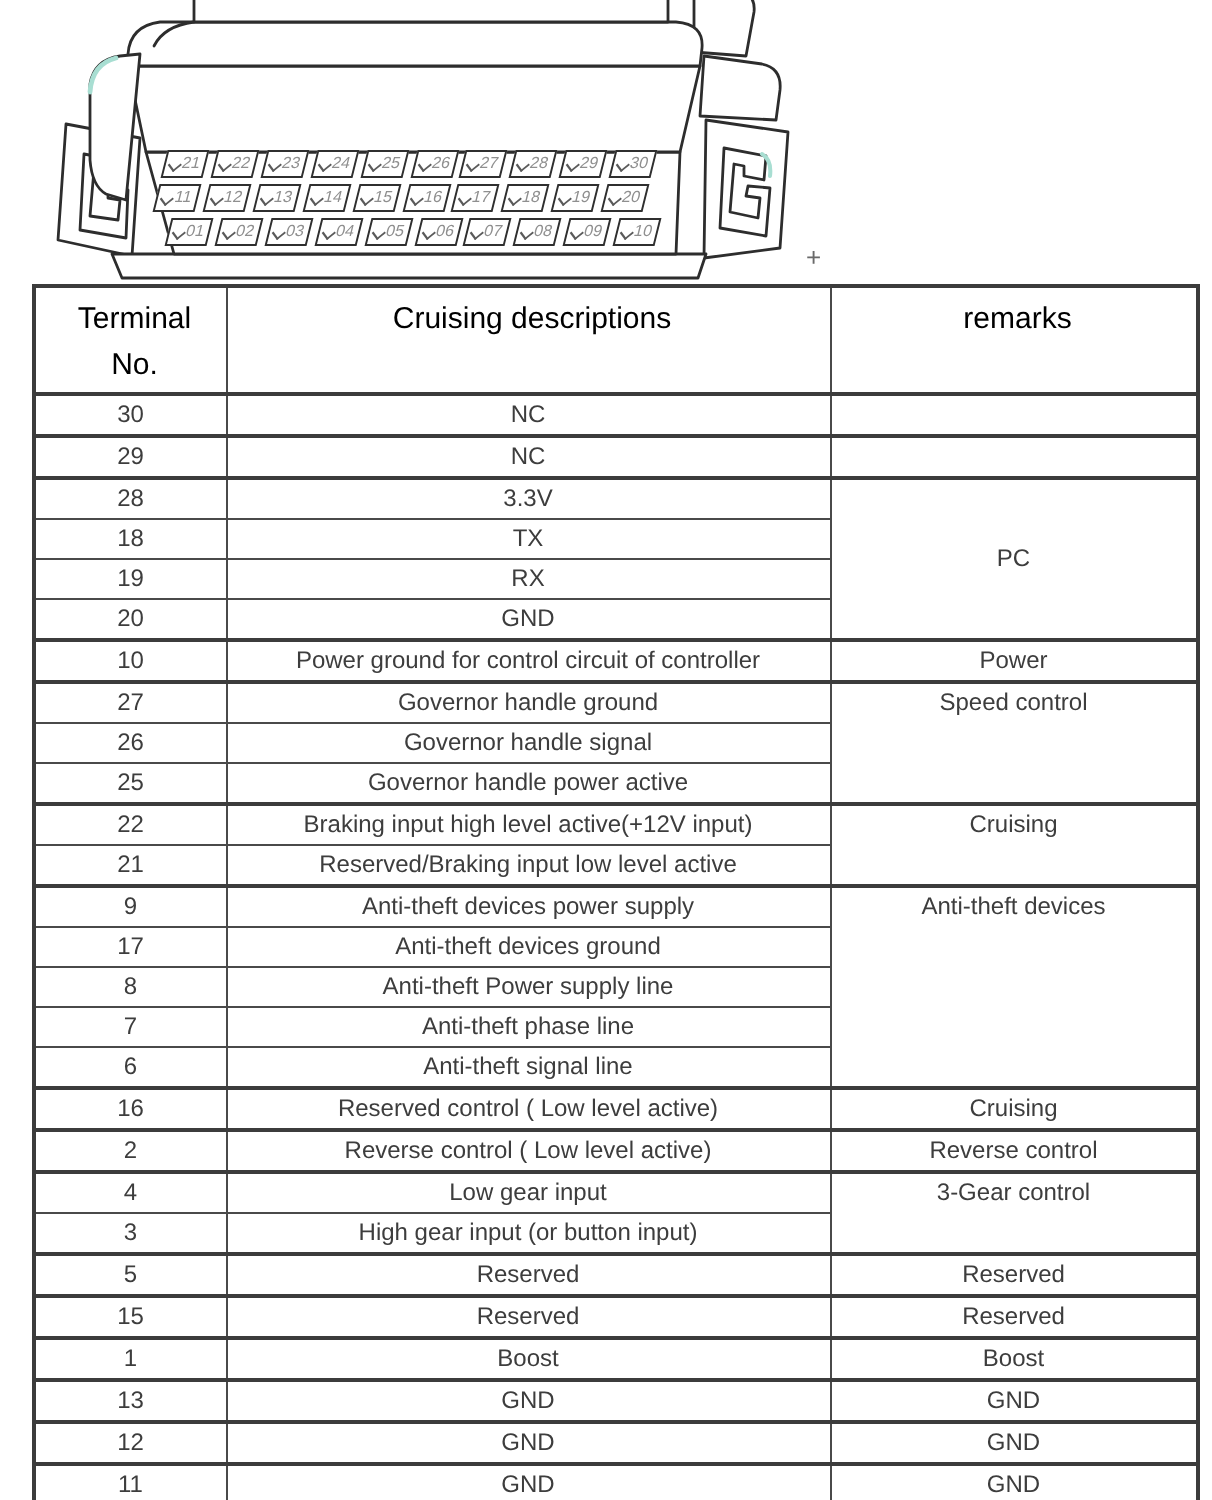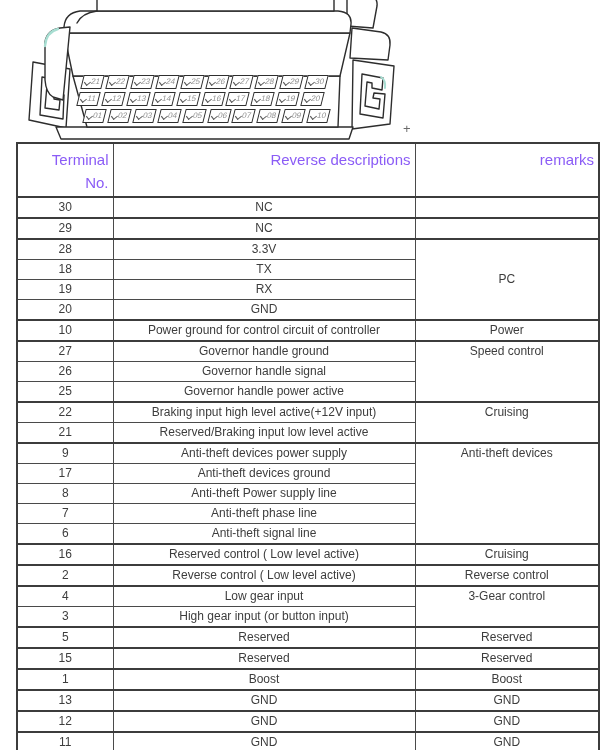--- a/index.html
+++ b/index.html
@@ -16,22 +16,22 @@
   .pin .vnotch{display:inline-block;width:4px;height:4px;border-left:1px solid #5a5a5a;
        border-bottom:1px solid #5a5a5a;transform:rotate(-45deg);margin-right:1px;}
   .plus-mark{position:absolute;left:403px;top:121px;font-size:13px;color:#6a6a6a;}
 
   
   table.term{position:absolute;left:16px;top:142px;width:582px;border-collapse:collapse;
        table-layout:fixed;background:#fff;color:#3d3d3d;font-size:12px;
        border:2px solid #3c3c3c;}
   table.term col.c1{width:96px;} table.term col.c2{width:302px;} table.term col.c3{width:184px;}
   table.term th{border:1px solid #4a4a4a;border-bottom:2px solid #3c3c3c;height:48px;
-       text-align:right;vertical-align:top;padding:4px 4px 0 8px;font-weight:400;
-       font-size:15px;line-height:1.55;color:#8b5cf6;margin-left:13px;}
+       text-align:center;vertical-align:top;padding:4px 4px 0 8px;font-weight:400;
+       font-size:15px;line-height:1.55;color:#000000;margin-left:13px;}
   table.term td{border:1px solid #4a4a4a;height:19px;text-align:center;vertical-align:middle;
        padding:0 3px;line-height:1.15;overflow:hidden;white-space:nowrap;}
   table.term tr.gs td{border-top:2px solid #3c3c3c;}
   table.term td.vtop{vertical-align:top;padding-top:3px;margin-top:32px;}
 </style>
 </head>
 <body>
 
 <div class="stage">
 
@@ -192,21 +192,21 @@
 
   <table class="term">
     <colgroup>
         <col class="c1">
         <col class="c2">
         <col class="c3">
       </colgroup>
     <thead>
       <tr>
         <th>Terminal No.</th>
-        <th>Reverse descriptions</th>
+        <th>Cruising descriptions</th>
         <th>remarks</th>
       </tr>
     </thead>
     <tbody>
       <tr class="gs">
           <td>30</td>
           <td>NC</td>
           <td></td>
         </tr>
       <tr class="gs">

